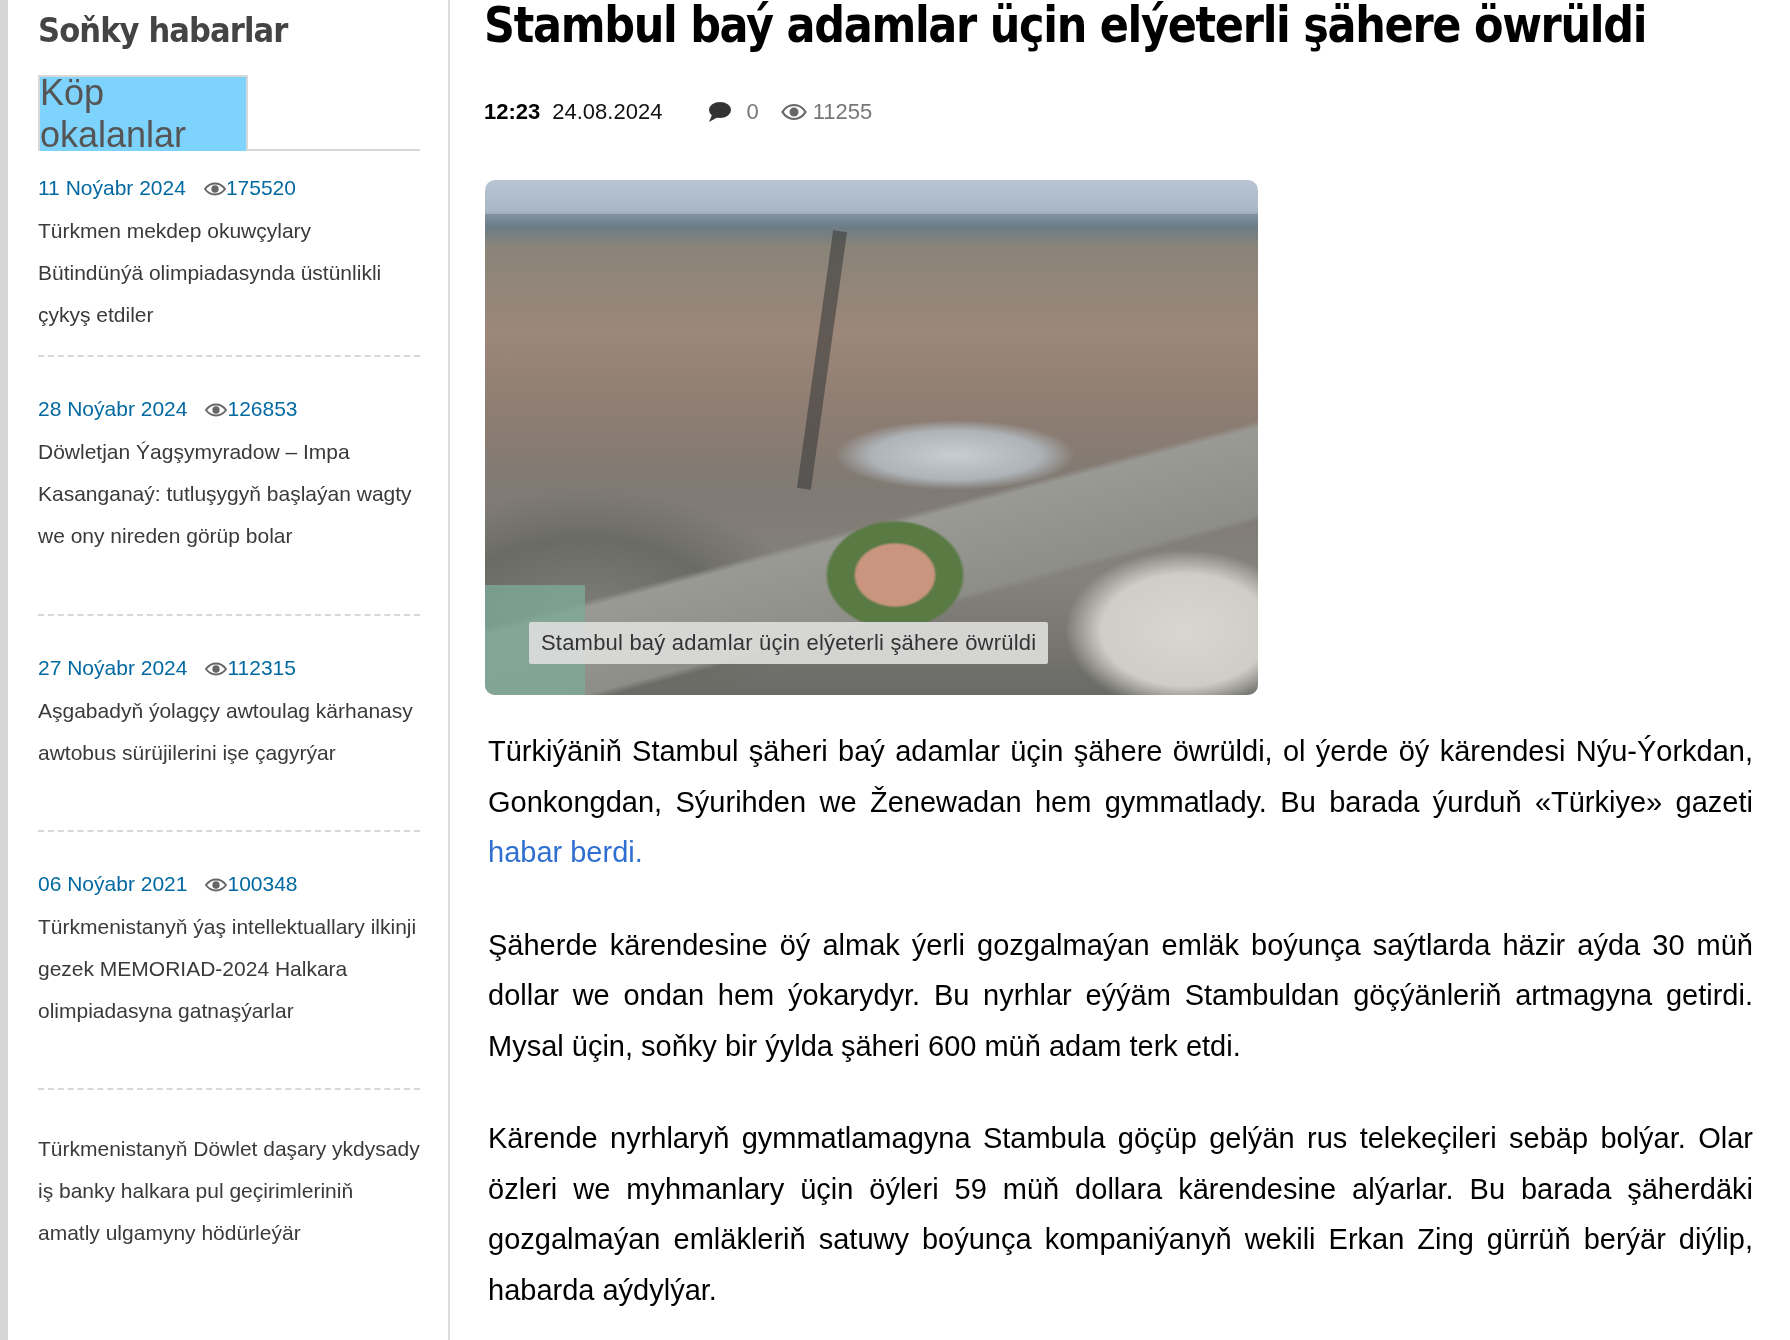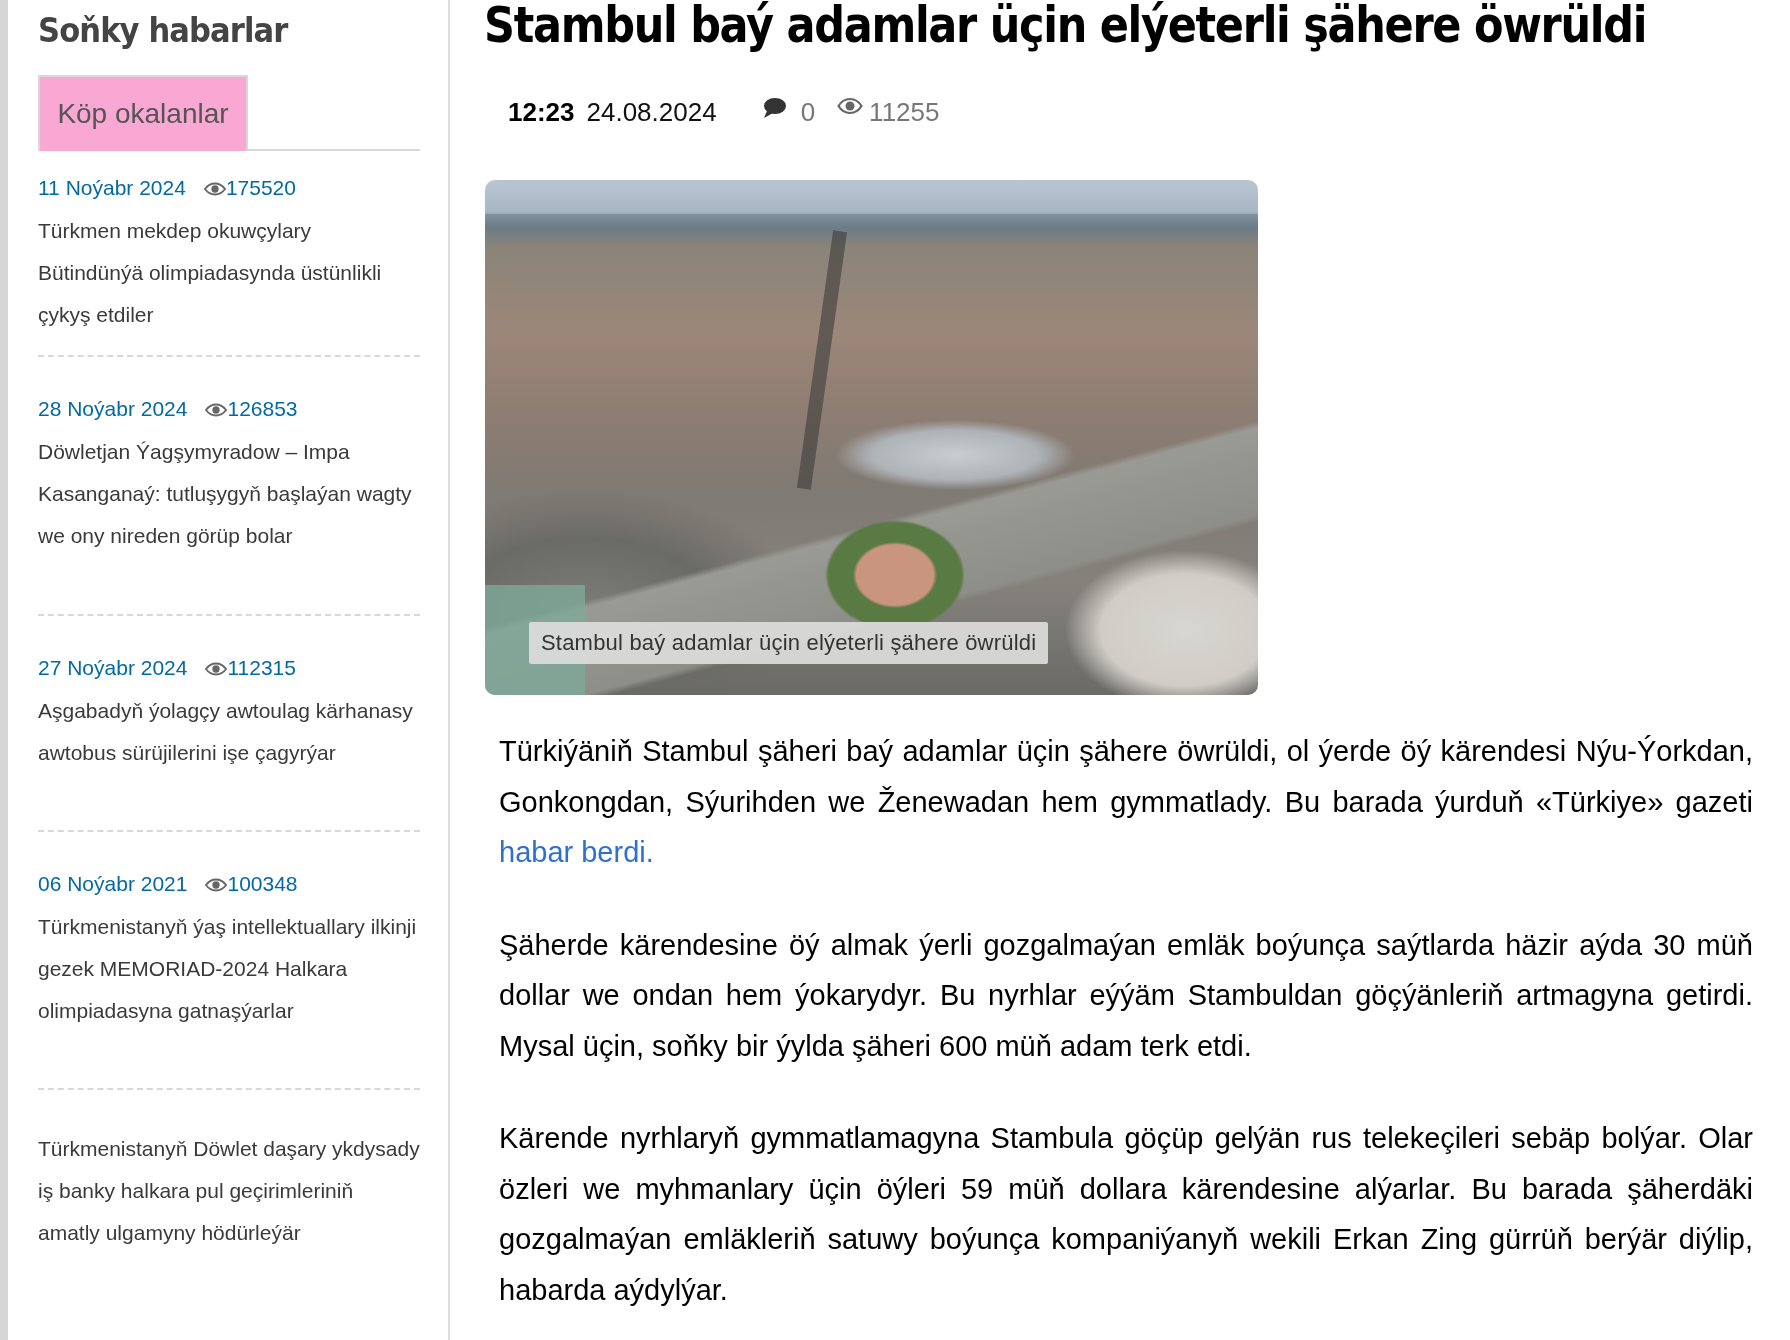--- a/index.html
+++ b/index.html
@@ -12,38 +12,38 @@
   .sidebar-heading {
     position: absolute; left: 0; top: 10px; margin: 0;
     font-family: "DejaVu Sans", sans-serif; font-weight: bold; font-size: 34px;
     color: #444; letter-spacing: -1px; white-space: nowrap;
     transform: scaleX(0.9); transform-origin: left top;
   }
   .tabs { position: absolute; left: 0; top: 75px; width: 382px; height: 76px; }
   .tabs-line { position: absolute; left: 208px; right: 0; bottom: 0; height: 2px; background: #d8d8d8; }
   .tab {
     position: absolute; top: 0; height: 74px; box-sizing: border-box;
-    border: 2px solid #d8d8d8; background: #f9a8d4; font-size: 28px; color: #555;
+    border: 2px solid #d8d8d8; background: #7dd3fc; font-size: 36px; color: #555;
     display: flex; align-items: center; justify-content: center; cursor: pointer;
   }
   .tab.active { left: 0; width: 210px; height: 76px; border-bottom: none; color: #555; }
   .tab.second { left: 217px; width: 130px; color: #333; }
   .news-list { position: absolute; left: 0; top: 170px; width: 382px; }
   .news-item { position: relative; box-sizing: border-box; border-bottom: 2px dashed #d8d8d8; padding-bottom: 14px; }
   .news-meta { font-size: 21px; color: #0369a1; height: 36px; line-height: 36px; white-space: nowrap; }
   .news-meta .eye { display: inline-block; width: 22px; height: 14px; margin-left: 18px; vertical-align: -1px; }
   .news-title { font-size: 21px; line-height: 42px; color: #3a3a3a; margin-top: 4px; }
   .vdivider { position: absolute; left: 448px; top: 0; width: 2px; height: 1340px; background: #dddddd; }
   .main { position: absolute; left: 484px; top: 0; width: 1270px; }
   .article-title {
     position: absolute; left: 0; top: -4px; margin: 0; white-space: nowrap;
     font-family: "DejaVu Sans", sans-serif; font-weight: bold; font-size: 50px;
     letter-spacing: -1.5px; color: #000; transform: scaleX(0.86); transform-origin: left top;
   }
-  .meta { position: absolute; left: 0; top: 97px; height: 30px; font-size: 26px; white-space: nowrap; display: flex; align-items: flex-start; margin-left: 24px; }
+  .meta { position: absolute; left: 0; top: 97px; height: 30px; font-size: 22px; white-space: nowrap; display: flex; align-items: center; }
   .meta .time { font-weight: bold; color: #000; }
   .meta .date { color: #111; margin-left: 12px; }
   .meta .comment-icon { width: 26px; height: 22px; margin-left: 44px; }
   .meta .comments { color: #777; margin-left: 14px; }
   .meta .views-icon { width: 26px; height: 18px; margin-left: 22px; }
   .meta .views { color: #777; margin-left: 6px; }
   .hero {
     position: absolute; left: 1px; top: 180px; width: 773px; height: 515px;
     border-radius: 10px; overflow: hidden;
     background:
@@ -56,21 +56,21 @@
   }
   .hero .skyline { position: absolute; left: 0; top: 34px; width: 100%; height: 14px; background: #6d7f8c; opacity: 0.55; }
   .hero .road { position: absolute; left: 330px; top: 50px; width: 14px; height: 260px; background: #3c3c3c; transform: rotate(8deg); opacity: 0.6; }
   .hero .roof { position: absolute; left: 0; top: 405px; width: 100px; height: 110px; background: #7ea999; opacity: 0.8; }
   .hero-caption {
     position: absolute; left: 44px; top: 442px; height: 42px; padding: 0 12px;
     background: rgba(220,220,218,0.93); color: #333; font-size: 22px; line-height: 42px;
     white-space: nowrap; border-radius: 2px; letter-spacing: 0.2px;
   }
   .body-text { position: absolute; left: 0; top: 726px; width: 1269px; }
-  .body-text p { margin: 0 0 42px 15px; font-size: 29px; line-height: 50.5px; text-align: justify; color: #000; }
+  .body-text p { margin: 0 0 42px 4px; font-size: 29px; line-height: 50.5px; text-align: justify; color: #000; }
   .body-text a { color: #2f6fd1; text-decoration: none; }
 </style>
 </head>
 <body>
 
 <div class="left-strip"></div>
 
 <aside class="sidebar">
   <h2 class="sidebar-heading">Soňky habarlar</h2>
 

